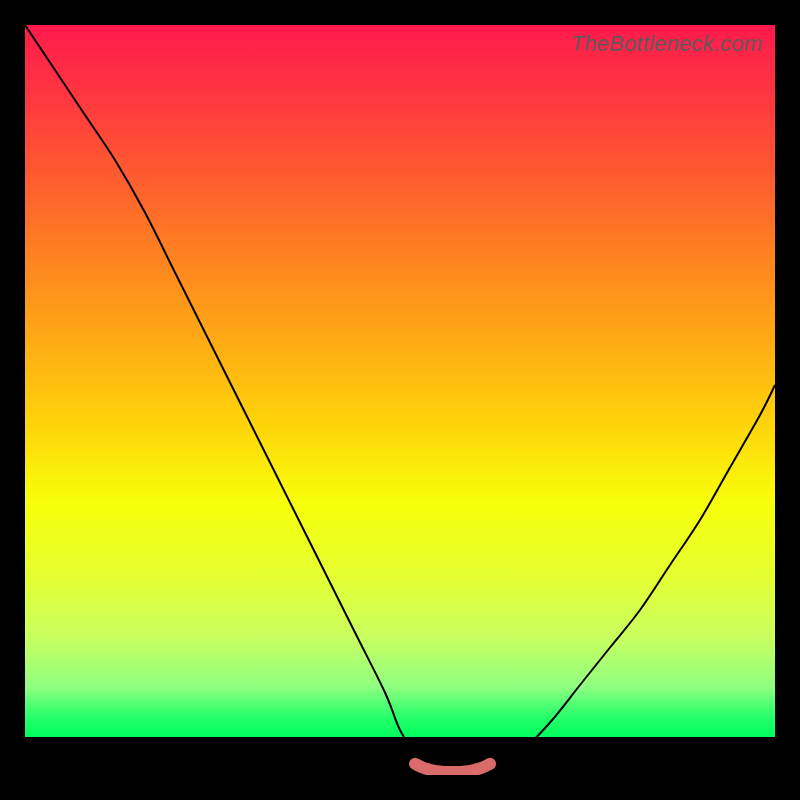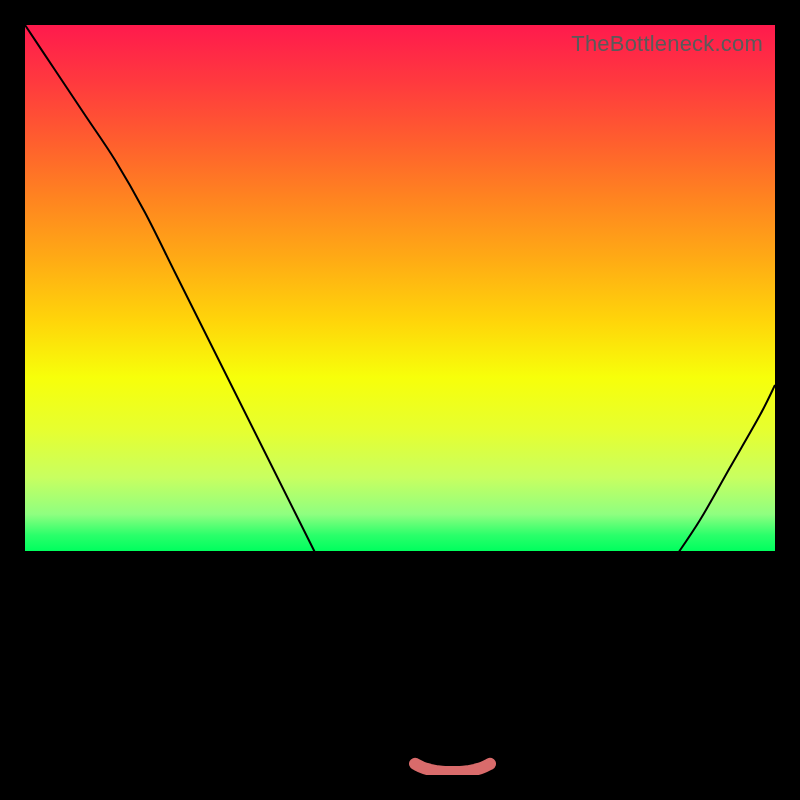--- a/index.html
+++ b/index.html
@@ -15,36 +15,37 @@
     position: relative;
     width: 800px;
     height: 800px;
     background: #000;
   }
   .plot-area {
     position: absolute;
     left: 25px;
     top: 25px;
     width: 750px;
-    height: 526px;
+    height: 712px;
     background: linear-gradient(
       to bottom,
       #ff1a4d 0%,
       #ff3a3e 11%,
       #ff5e2e 22%,
       #ff8420 33%,
       #ffa915 44%,
       #ffd40a 56%,
       #f7ff0a 67%,
       #e6ff30 77%,
       #c8ff60 86%,
       #8fff80 93%,
       #2aff6a 97%,
       #00ff5e 100%
     );
+    font-style: italic;
   }
   .watermark {
     position: absolute;
     top: 6px;
     right: 12px;
     color: #5a5a5a;
     font-size: 22px;
     font-weight: 500;
     letter-spacing: 0.2px;
     user-select: none;

